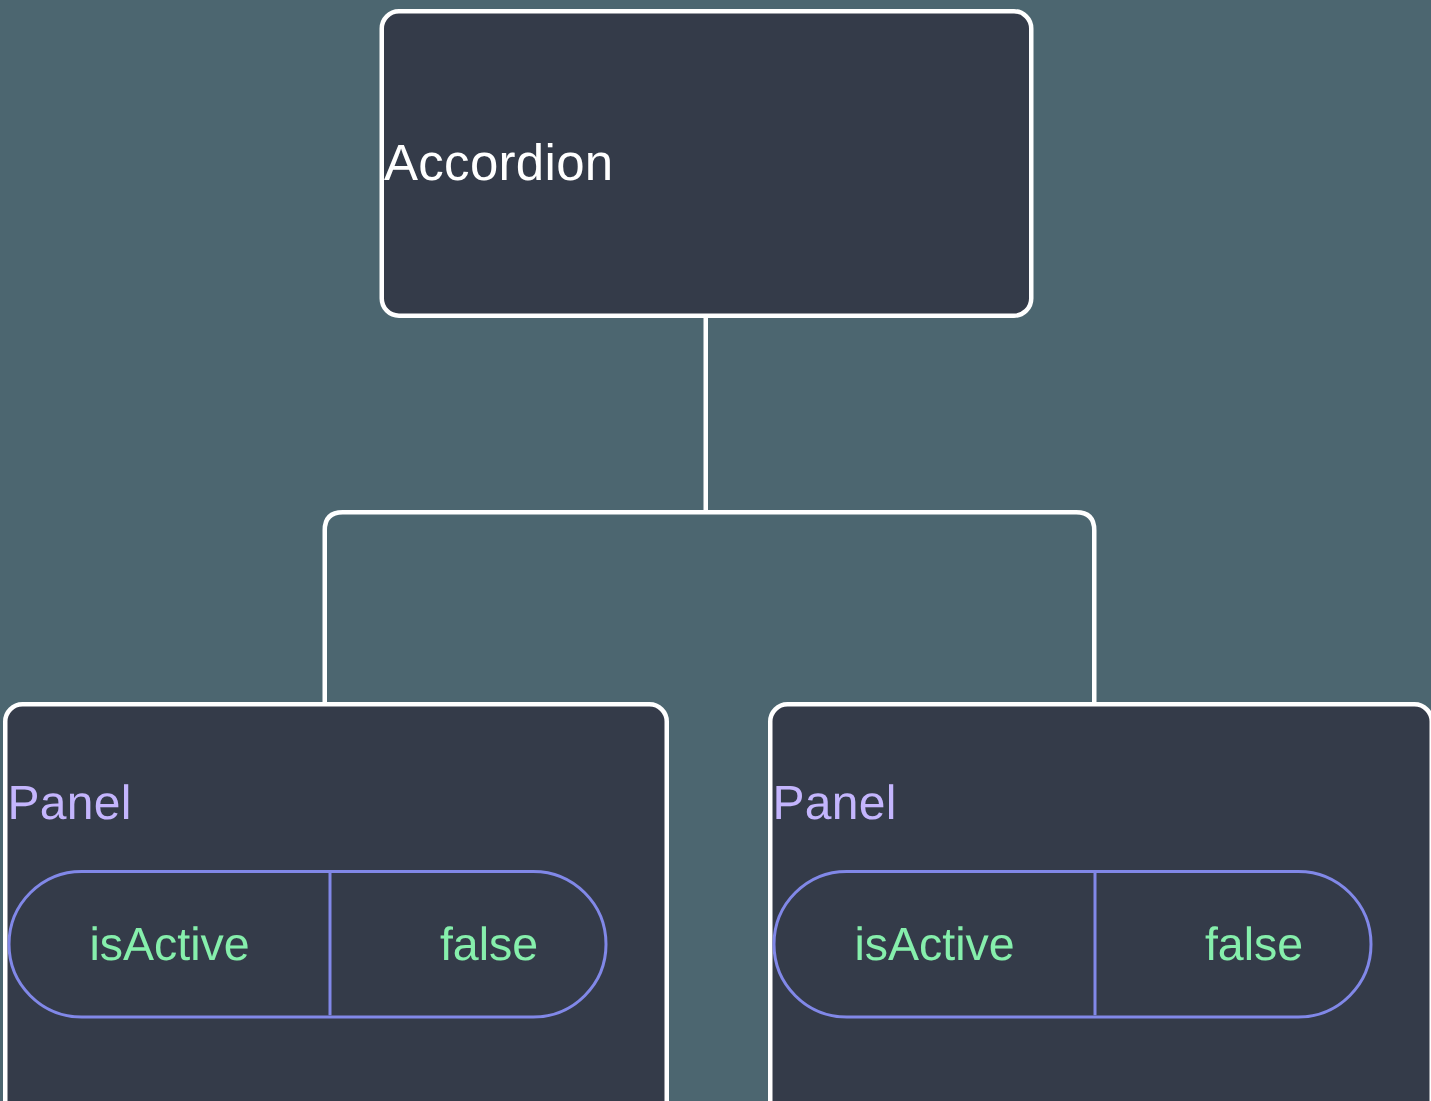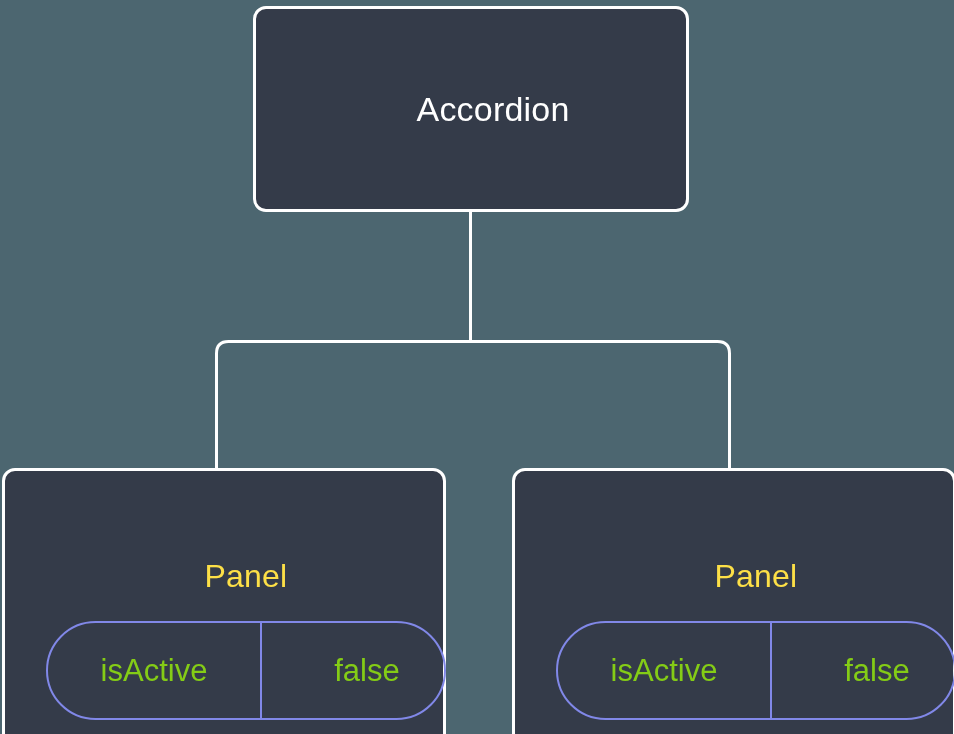--- a/index.html
+++ b/index.html
@@ -37,22 +37,21 @@
   }
 
   
   .node {
     position: absolute;
     background: #343b49;
     border: 3px solid #ffffff;
     border-radius: 13px;
     display: flex;
     flex-direction: column;
-    align-items: center;
-    padding-left: 44px;
+    align-items: flex-start;
   }
 
   
   #node-accordion {
     left: 253px;
     top: 6px;
     width: 436px;
     height: 206px;
     justify-content: center;
   }
@@ -71,46 +70,45 @@
     top: 468px;
     width: 444px;
     height: 280px;          
     padding-top: 48px;
   }
 
   #node-panel-left  { left: 2px;   }
   #node-panel-right { left: 512px; }
 
   .node-title {
-    color: #fde047;
+    color: #c4b5fd;
     font-size: 32px;
     font-weight: 400;
     letter-spacing: 0.2px;
     line-height: 1;
     white-space: nowrap;
-    margin-top: 41px;
   }
 
   
   .prop-pill {
     margin-top: 29px;
     height: 99px;
     border: 2px solid #8188e8;
     border-radius: 52px;
     display: flex;
     align-items: stretch;
     overflow: hidden;
   }
 
   .prop-key,
   .prop-value {
     display: flex;
     align-items: center;
     justify-content: center;
-    color: #84cc16;
+    color: #86efac;
     font-size: 31px;
     font-weight: 400;
     line-height: 1;
     white-space: nowrap;
   }
 
   .prop-key {
     width: 214px;
     border-right: 2px solid #8188e8;
   }

